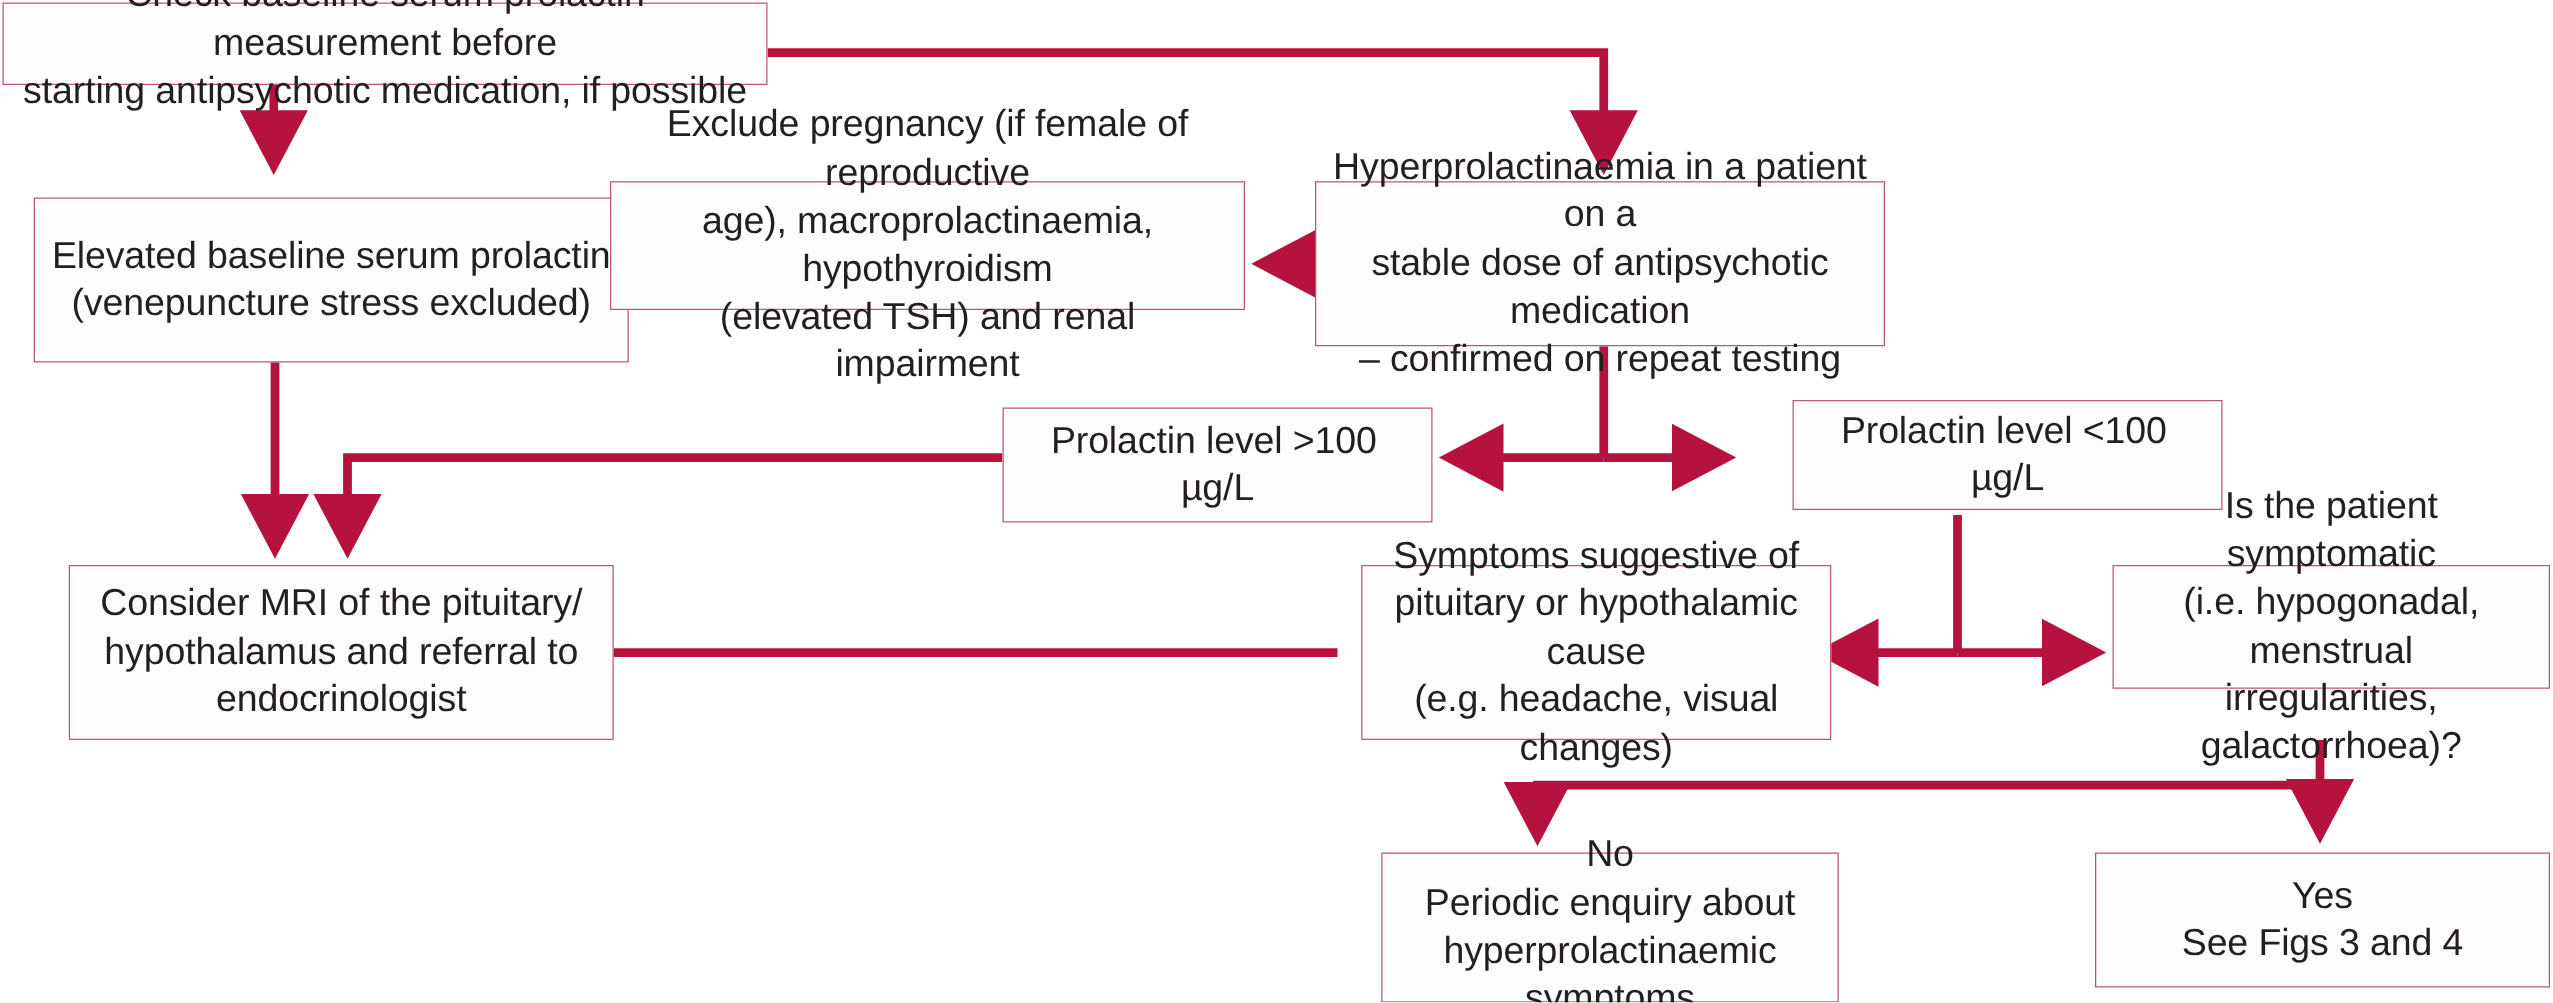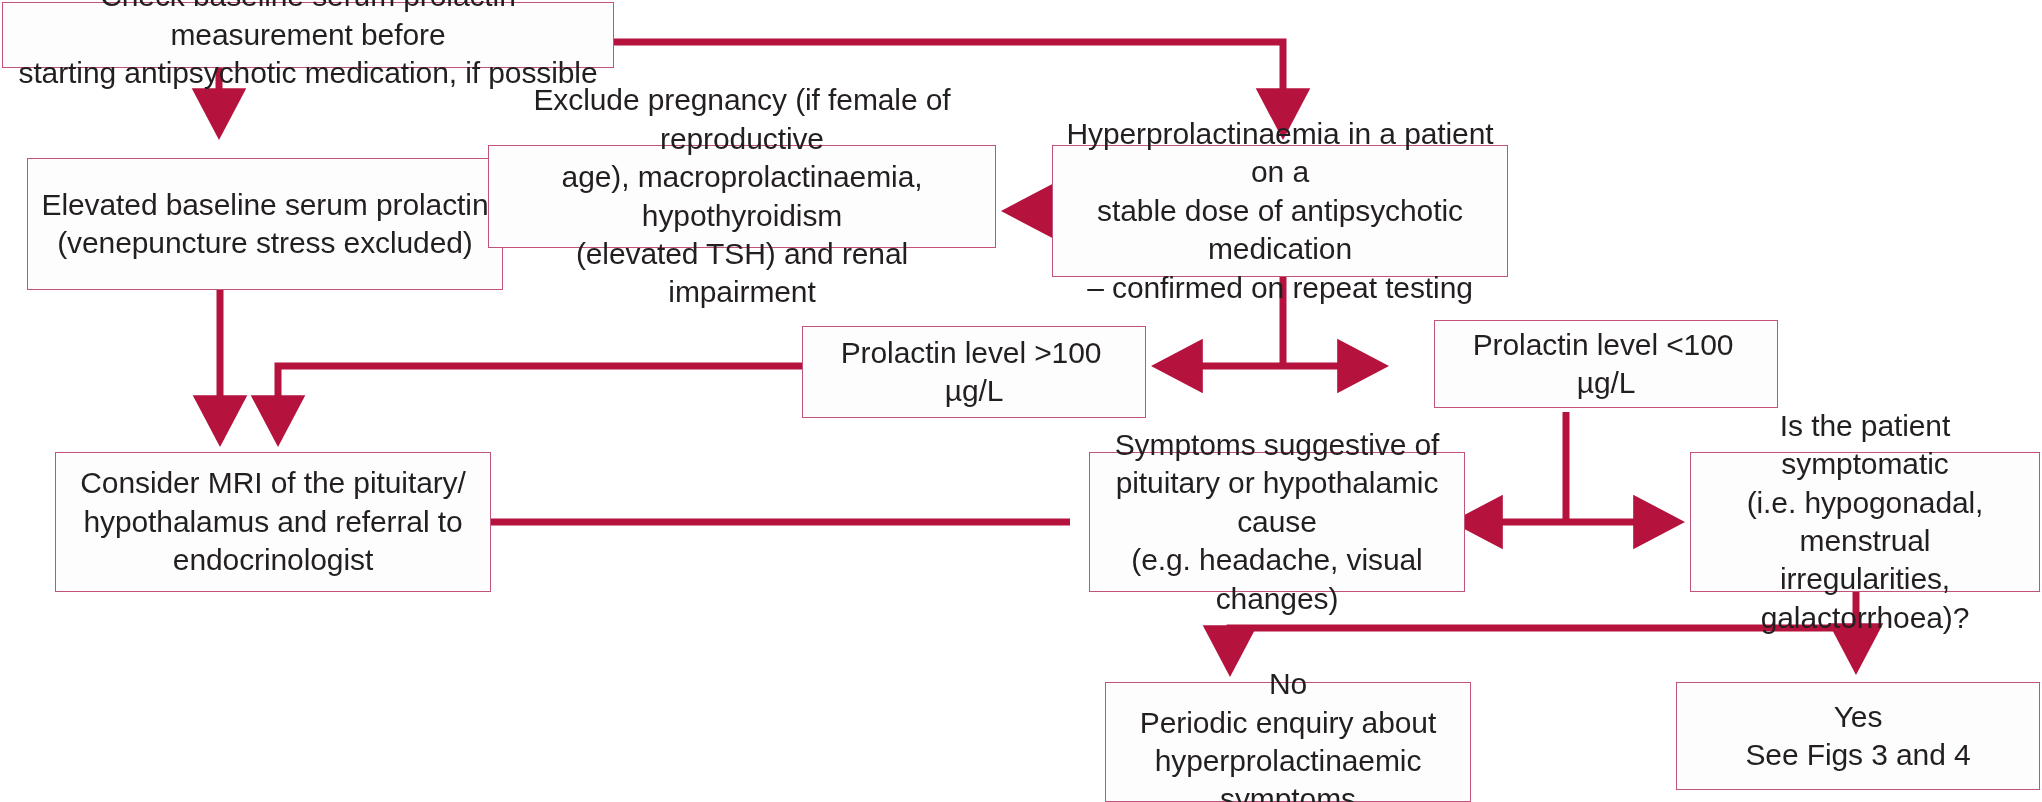--- a/index.html
+++ b/index.html
@@ -120,21 +120,21 @@
 hypothalamus and referral to
 endocrinologist</span>
   </div>
 
   <div class="node" style="left:1070px; top:452px; width:376px; height:140px;margin-left:19px;">
     <span>Symptoms suggestive of
 pituitary or hypothalamic cause
 (e.g. headache, visual changes)</span>
   </div>
 
-  <div class="node" style="left:1690px; top:452px; width:350px; height:140px;">
+  <div class="node" style="left:1690px; top:452px; width:350px; height:99px;">
     <span>Is the patient symptomatic
 (i.e. hypogonadal, menstrual
 irregularities, galactorrhoea)?</span>
   </div>
 
   <div class="node" style="left:1085px; top:682px; width:366px; height:120px;margin-left:20px;">
     <span>No
 Periodic enquiry about
 hyperprolactinaemic symptoms</span>
   </div>

